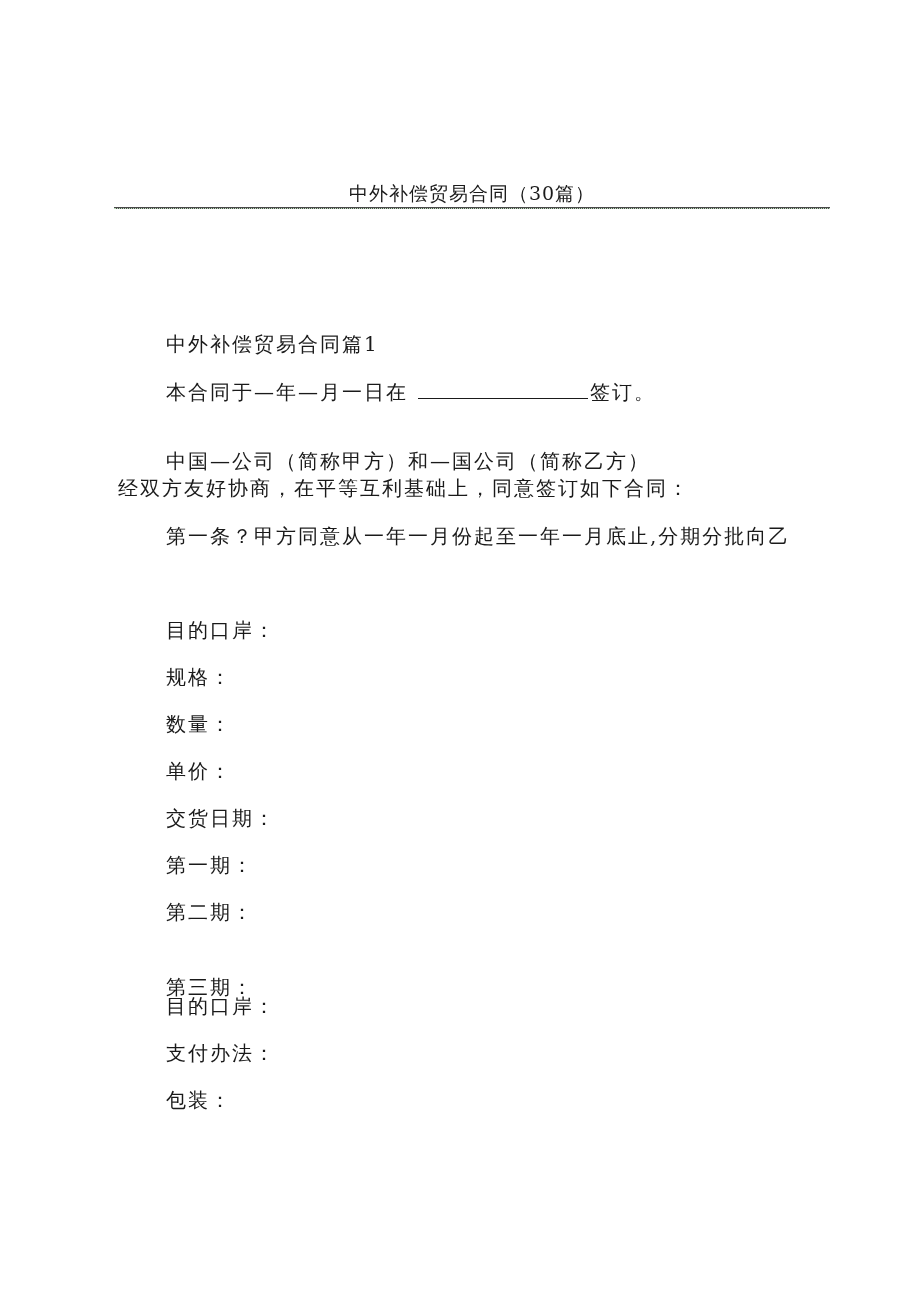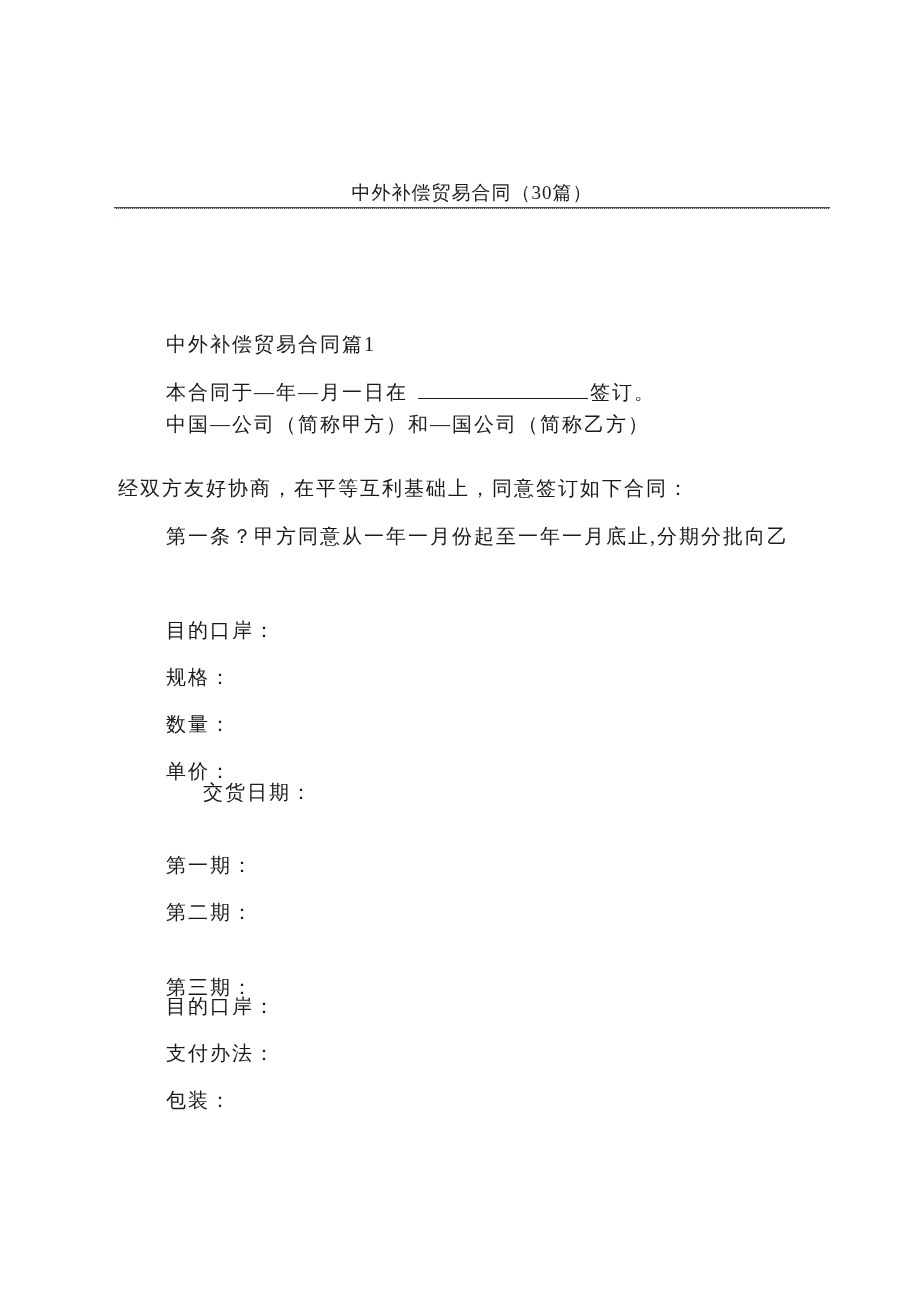--- a/index.html
+++ b/index.html
@@ -14,21 +14,20 @@
       overflow: hidden;
       font-family: "DejaVu Serif", "Liberation Serif", serif;
       color: #1a1a1a;
     }
     .page {
       position: absolute;
       left: 0; top: 0;
       width: 804px;
       height: 1301px;
       background: #fff;
-      font-family: Liberation Serif, serif;
     }
     .doc-header {
       position: absolute;
       left: 114px;
       top: 178px;
       width: 716px;
       height: 30px;
       text-align: center;
       font-size: 19px;
       line-height: 30px;
@@ -69,31 +68,31 @@
   <div class="doc-header">中外补偿贸易合同（30篇）</div>
   <div class="header-rule"></div>
 
 
   <div class="line indent" style="top:330px;">中外补偿贸易合同篇1</div>
 
   <div class="line indent" style="top:378px;">
     <span>本合同于—年—月一日在</span><span class="blank"></span><span>签订。</span>
   </div>
 
-  <div class="line indent" style="top:410px;text-align:center;">中国—公司（简称甲方）和—国公司（简称乙方）</div>
+  <div class="line indent" style="top:447px;text-align:center;">中国—公司（简称甲方）和—国公司（简称乙方）</div>
 
   <div class="line flush" style="top:474px;">经双方友好协商，在平等互利基础上，同意签订如下合同：</div>
 
   <div class="line indent" style="top:522px;">第一条？甲方同意从一年一月份起至一年一月底止,分期分批向乙</div>
 
   <div class="line indent" style="top:616px;">目的口岸：</div>
   <div class="line indent" style="top:663px;">规格：</div>
   <div class="line indent" style="top:710px;">数量：</div>
   <div class="line indent" style="top:757px;">单价：</div>
-  <div class="line indent" style="top:778px;margin-left:37px;">交货日期：</div>
+  <div class="line indent" style="top:804px;">交货日期：</div>
   <div class="line indent" style="top:851px;">第一期：</div>
   <div class="line indent" style="top:898px;">第二期：</div>
   <div class="line indent" style="top:945px;margin-top:28px;">第三期：</div>
   <div class="line indent" style="top:992px;">目的口岸：</div>
   <div class="line indent" style="top:1039px;">支付办法：</div>
   <div class="line indent" style="top:1086px;">包装：</div>
 
 </div>
 
 </body></html>

